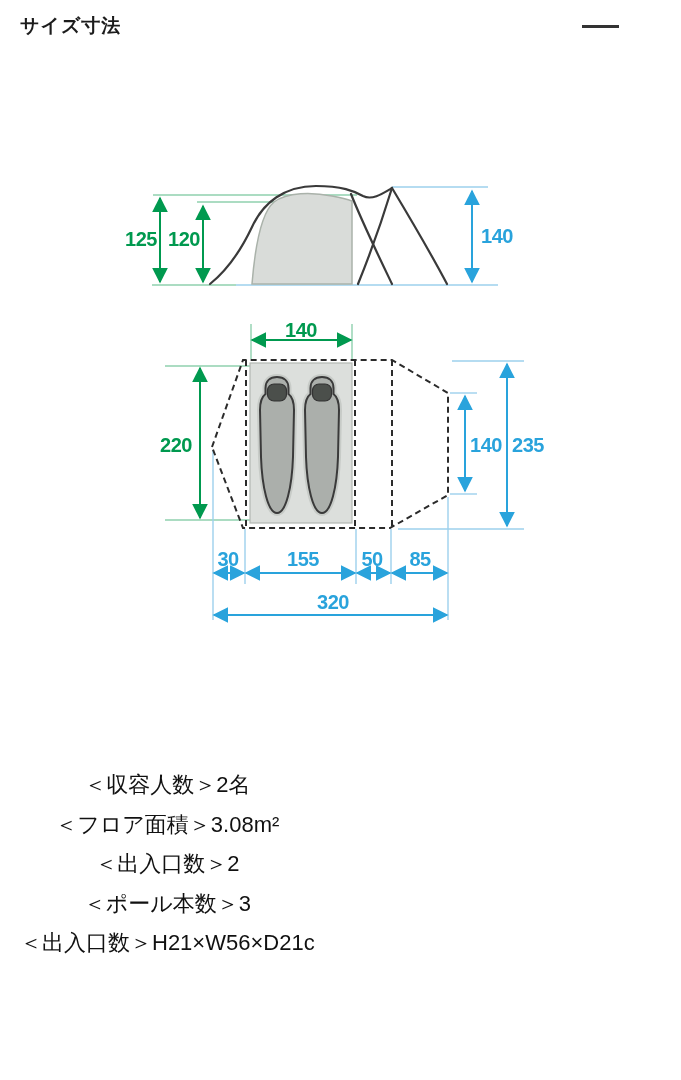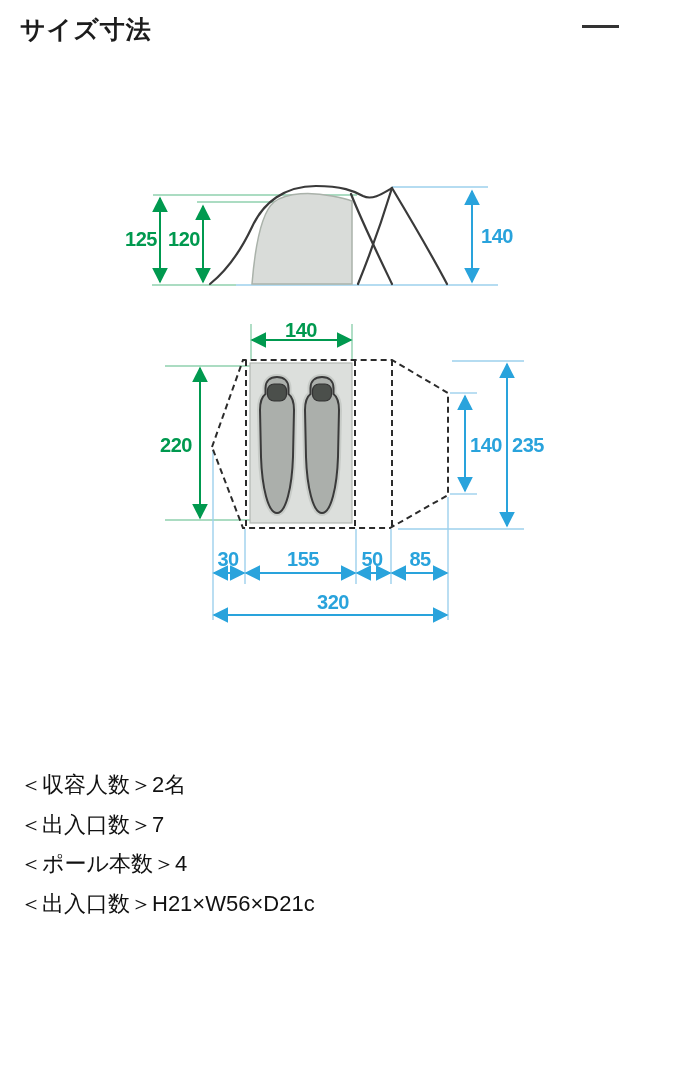--- a/index.html
+++ b/index.html
@@ -1,37 +1,37 @@
 <!DOCTYPE html>
 <html><head>
 <meta charset="utf-8">
 <style>
   html,body{margin:0;padding:0;background:#fff;}
   #page{position:relative;width:681px;height:1080px;background:#ffffff;overflow:hidden;
         font-family:"Liberation Sans",sans-serif;}
-  .hdr-title{position:absolute;left:20px;top:13px;font-size:25px;font-weight:700;color:#1c1c1c;letter-spacing:1px;}
+  .hdr-title{position:absolute;left:20px;top:13px;font-size:19px;font-weight:700;color:#1c1c1c;letter-spacing:1px;}
   .collapse-btn{position:absolute;right:62px;top:17px;width:37px;height:18px;cursor:pointer;background:transparent;border:0;}
   .collapse-btn .bar{position:absolute;left:0;top:8px;width:37px;height:3px;background:#333;}
   svg{position:absolute;left:0;top:0;}
   
   .dg{stroke:#00994f;stroke-width:2;fill:none;}
   .dgl{stroke:#8fd0ae;stroke-width:1.4;fill:none;}
   .db{stroke:#29a3dc;stroke-width:2;fill:none;}
   .dbl{stroke:#9dd0ed;stroke-width:1.4;fill:none;}
   .dash{stroke:#2b2b2b;stroke-width:2;fill:none;stroke-dasharray:6 4;}
   .fly{stroke:#3a3a3a;stroke-width:2.2;fill:none;stroke-linecap:round;}
   .inner{fill:#d9dcd9;stroke:#aab2aa;stroke-width:1.5;}
   .floor{fill:#dcdfdc;stroke:#b2b8b2;stroke-width:1.2;}
   .bag-halo{fill:#abafab;stroke:#c7cbc7;stroke-width:6;}
   .bag{fill:#abafab;stroke:#3a3a3a;stroke-width:2;}
   .hood{fill:#4b4f4b;stroke:#333;stroke-width:1.2;}
   text.dim{font-family:"Liberation Sans",sans-serif;font-size:20px;font-weight:700;letter-spacing:-0.5px;text-anchor:middle;}
   text.g{fill:#00994f;}
   text.b{fill:#29a3dc;}
-  .specs{position:absolute;left:20px;top:765px;font-size:22px;line-height:39.5px;color:#111;}
+  .specs{position:absolute;left:20px;top:765px;font-size:22px;line-height:39.5px;color:#111;text-align:center;}
   .spec-row{white-space:nowrap;}
 </style>
 </head>
 <body>
 
 <div id="page">
 
   <div class="hdr-title">サイズ寸法</div>
   <button class="collapse-btn">
     <span class="bar"></span>
@@ -120,18 +120,19 @@
       <text class="dim b" x="228" y="566">30</text>
       <text class="dim b" x="303" y="566">155</text>
       <text class="dim b" x="372" y="566">50</text>
       <text class="dim b" x="420" y="566">85</text>
       <text class="dim b" x="333" y="609">320</text>
     </g>
   </svg>
 
   <div class="specs">
     <div class="spec-row">＜収容人数＞2名</div>
-    <div class="spec-row">＜出入口数＞7</div>
-    <div class="spec-row">＜ポール本数＞4</div>
+    <div class="spec-row">＜フロア面積＞3.08m²</div>
+    <div class="spec-row">＜出入口数＞2</div>
+    <div class="spec-row">＜ポール本数＞3</div>
     <div class="spec-row">＜出入口数＞H21×W56×D21c</div>
   </div>
 
 </div>
 
 </body></html>

